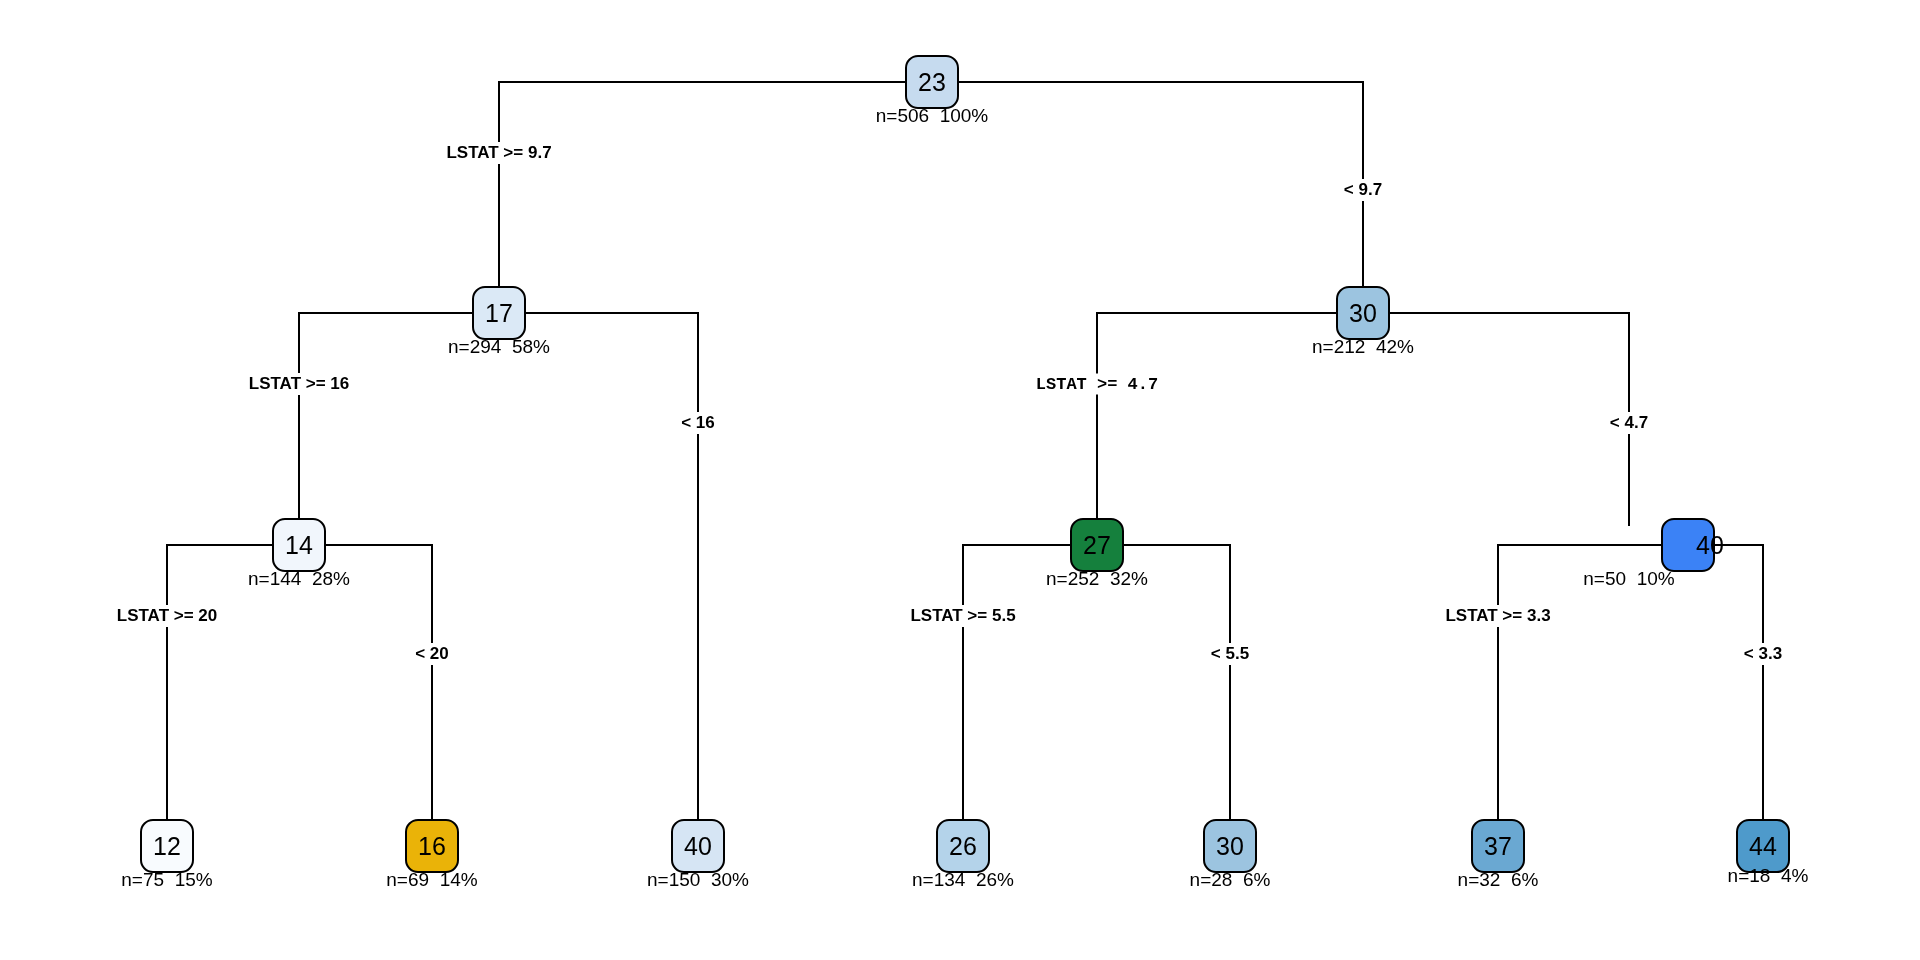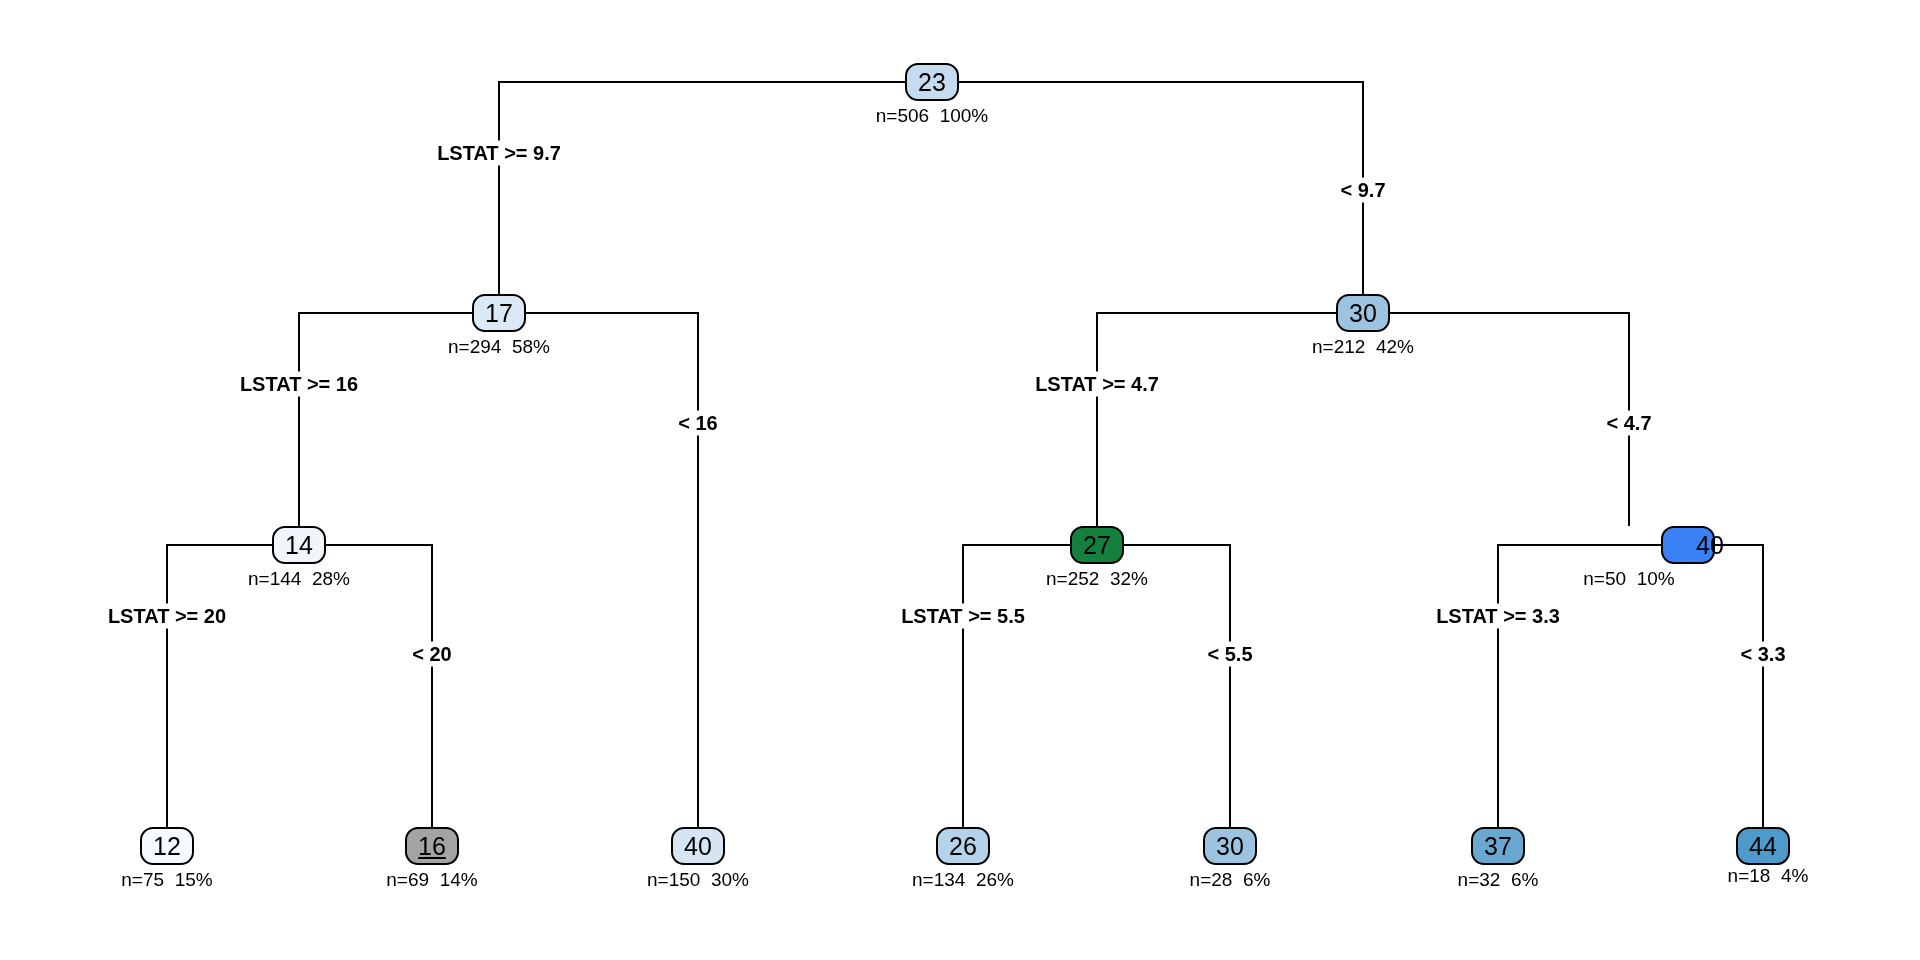--- a/index.html
+++ b/index.html
@@ -9,21 +9,21 @@
     height: 960px;
     background: #ffffff;
     font-family: "Liberation Sans", sans-serif;
     overflow: hidden;
   }
   svg.edges { position: absolute; left: 0; top: 0; }
   .node-box {
     position: absolute;
     transform: translate(-50%, -50%);
     width: 54px;
-    height: 38px;
+    height: 54px;
     box-sizing: border-box;
     border: 2px solid #000000;
     border-radius: 13px;
     background: #ffffff;
     display: flex;
     align-items: center;
     justify-content: center;
     font-size: 25px;
     line-height: 1;
     color: #000000;
@@ -31,21 +31,21 @@
   .stats {
     position: absolute;
     transform: translate(-50%, -50%);
     font-size: 19px;
     color: #000000;
     white-space: pre;
   }
   .split {
     position: absolute;
     transform: translate(-50%, -50%);
-    font-size: 20px;
+    font-size: 17px;
     font-weight: bold;
     color: #000000;
     background: #ffffff;
     padding: 1px 6px;
     white-space: pre;
   }
 </style>
 </head>
 <body>
 
@@ -57,21 +57,21 @@
     <path d="M 1097 526 L 1097 313 L 1629 313 L 1629 526" fill="none" stroke="#000000" stroke-width="2"></path>
     <path d="M 167 827 L 167 545 L 432 545 L 432 827" fill="none" stroke="#000000" stroke-width="2"></path>
     <path d="M 963 827 L 963 545 L 1230 545 L 1230 827" fill="none" stroke="#000000" stroke-width="2"></path>
     <path d="M 1498 827 L 1498 545 L 1763 545 L 1763 827" fill="none" stroke="#000000" stroke-width="2"></path>
   </svg>
 
   <div class="split" style="left:499px;  top:153px;">LSTAT &gt;= 9.7</div>
   <div class="split" style="left:1363px; top:190px;">&lt; 9.7</div>
   <div class="split" style="left:299px;  top:384px;">LSTAT &gt;= 16</div>
   <div class="split" style="left:698px;  top:423px;">&lt; 16</div>
-  <div class="split" style="left:1097px; top:384px;">LSTAT &gt;= 4.7</div>
+  <div class="split" style="left:1097px; top:384px;font-family:Liberation Mono, monospace;">LSTAT &gt;= 4.7</div>
   <div class="split" style="left:1629px; top:423px;">&lt; 4.7</div>
   <div class="split" style="left:167px;  top:616px;">LSTAT &gt;= 20</div>
   <div class="split" style="left:432px;  top:654px;">&lt; 20</div>
   <div class="split" style="left:963px;  top:616px;">LSTAT &gt;= 5.5</div>
   <div class="split" style="left:1230px; top:654px;">&lt; 5.5</div>
   <div class="split" style="left:1498px; top:616px;">LSTAT &gt;= 3.3</div>
   <div class="split" style="left:1763px; top:654px;">&lt; 3.3</div>
 
   <div class="node-box" style="left: 932px; top: 82px; background: rgb(198, 219, 239);">23</div>
   <div class="stats" style="left:932px;  top:116px;">n=506  100%</div>
@@ -87,21 +87,21 @@
 
   <div class="node-box" style="left: 1097px; top: 545px; background: #15803d;">27</div>
   <div class="stats" style="left:1097px; top:579px;">n=252  32%</div>
 
   <div class="node-box" style="left: 1688px; top: 545px; background: #3b82f6; padding-left: 44px;">40</div>
   <div class="stats" style="left:1629px; top:579px;">n=50  10%</div>
 
   <div class="node-box" style="left: 167px; top: 846px; background: rgb(248, 251, 254);">12</div>
   <div class="stats" style="left:167px;  top:880px;">n=75  15%</div>
 
-  <div class="node-box" style="left: 432px; top: 846px; background: #a3a3a3; text-decoration: underline;">16</div>
+  <div class="node-box" style="left: 432px; top: 846px; background: #eab308;">16</div>
   <div class="stats" style="left:432px;  top:880px;">n=69  14%</div>
 
   <div class="node-box" style="left: 698px; top: 846px; background: rgb(214, 229, 244);">40</div>
   <div class="stats" style="left:698px;  top:880px;">n=150  30%</div>
 
   <div class="node-box" style="left: 963px; top: 846px; background: rgb(180, 211, 234);">26</div>
   <div class="stats" style="left:963px;  top:880px;">n=134  26%</div>
 
   <div class="node-box" style="left: 1230px; top: 846px; background: rgb(156, 196, 224);">30</div>
   <div class="stats" style="left:1230px; top:880px;">n=28  6%</div>

